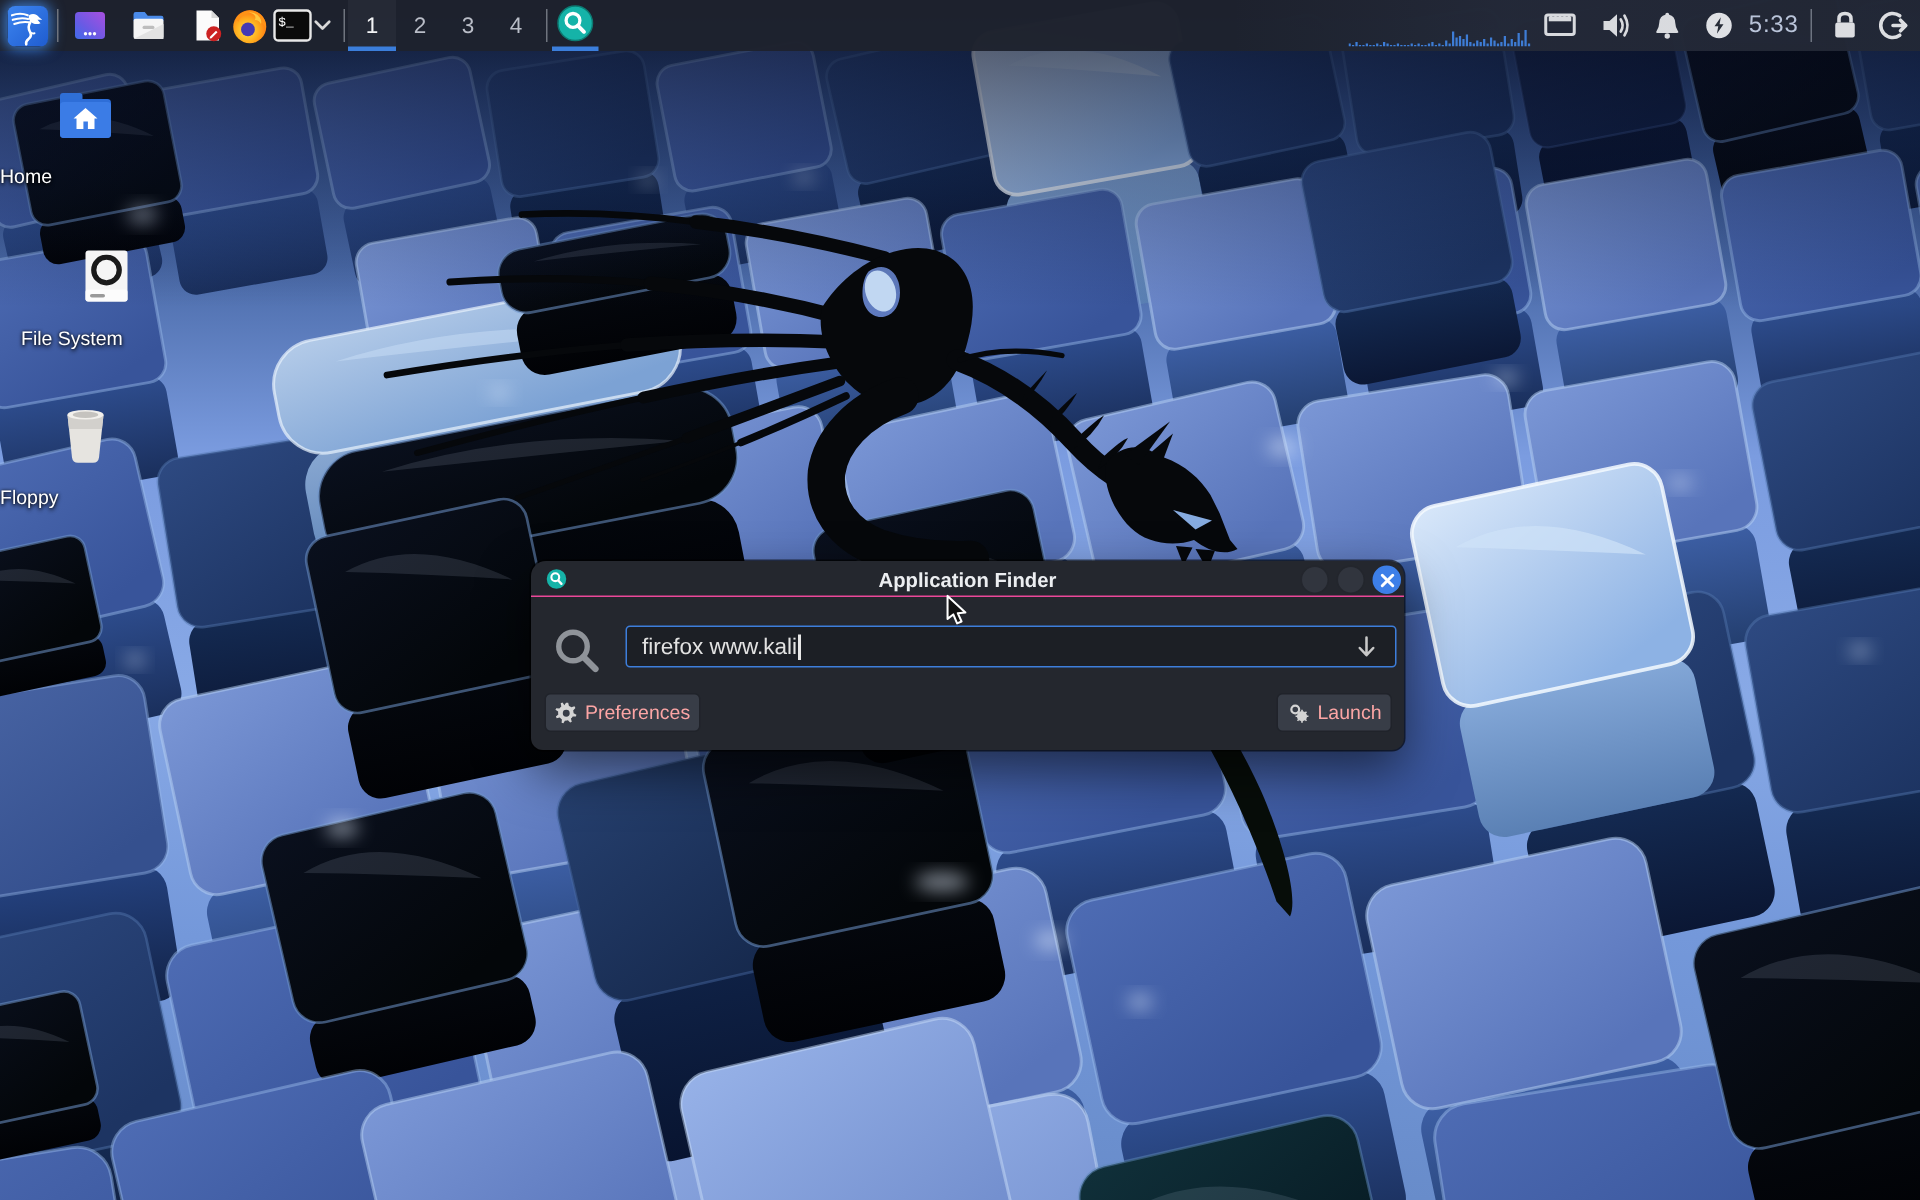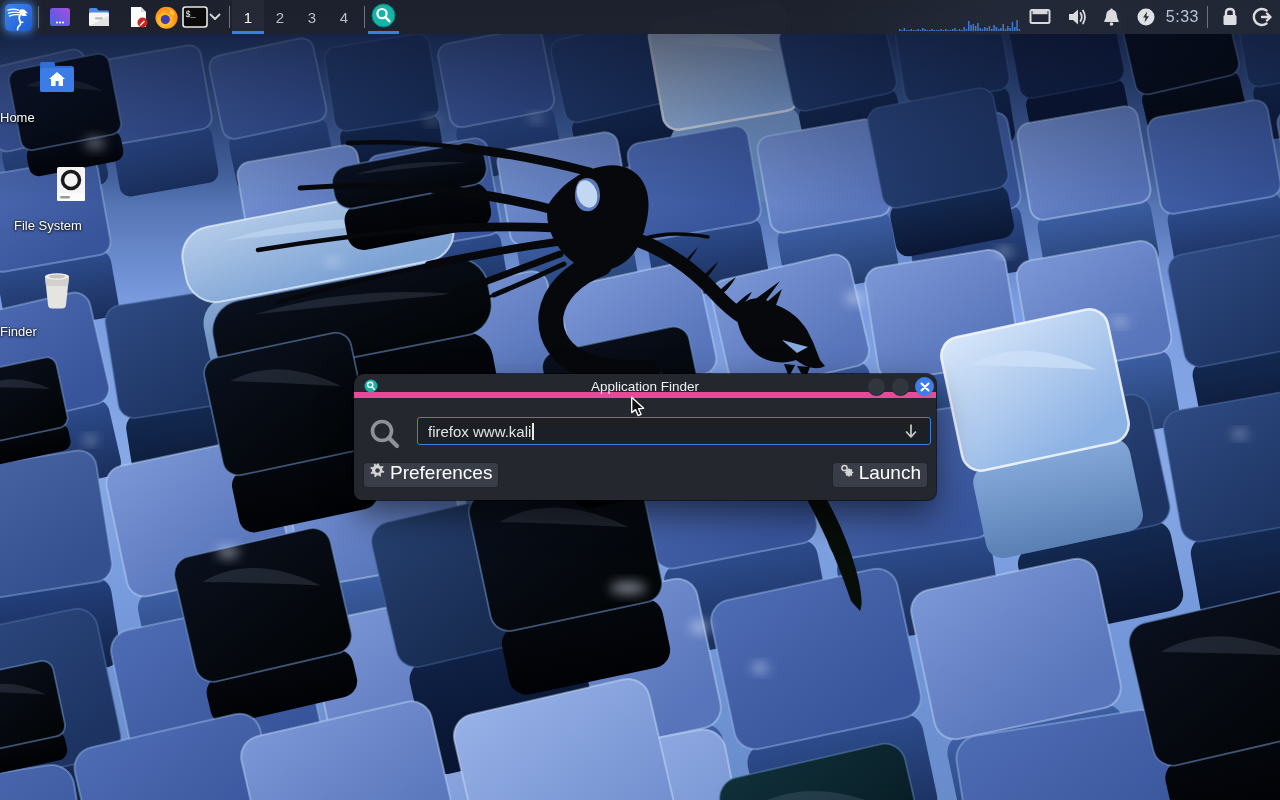--- a/index.html
+++ b/index.html
@@ -13,31 +13,31 @@
 #wsbox{display:flex;margin-left:1px}
 .ws{width:32px;height:34px;color:#b9bdc7;font-size:15px;display:flex;align-items:center;justify-content:center}
 .wsa{color:#f2f3f5;border-bottom:3px solid #3b7edb;height:34px;padding-top:3px;background:rgba(255,255,255,0.04)}
 #searchbtn{margin-left:2px;padding:0 3px;border-bottom:3px solid #3b7edb;height:34px;display:flex;align-items:center;padding-top:0px}
 #clock{color:#c3cde0;font-size:16px;margin-left:10px;letter-spacing:0.5px}
 .pr .pic svg{display:block}
 .dicon{position:absolute;width:114px;display:flex;flex-direction:column;z-index:10}
 .dig{height:46px;display:flex;align-items:center;justify-content:center}
 .dil{margin-top:10px;font-size:13px;color:#ffffff;text-shadow:0 1px 3px rgba(0,0,0,0.95),0 0 2px rgba(0,0,0,0.8);white-space:nowrap}
 #dlg{position:absolute;left:354px;top:374px;width:582px;height:126px;background:#24272e;border-radius:10px 10px 8px 8px;box-shadow:0 14px 34px rgba(0,0,0,0.55),0 0 0 1px rgba(0,0,0,0.6);z-index:40}
-#dlgtitle{position:relative;height:24px;text-align:center;color:#eceef1;font-size:13.5px;font-weight:normal;line-height:26px;border-bottom:6px solid #ec4899}
+#dlgtitle{position:relative;height:24px;text-align:center;color:#eceef1;font-size:13.5px;font-weight:bold;line-height:26px;border-bottom:1px solid #ec4899}
 #dlgtitle .wbtn{position:absolute;top:3px;width:19px;height:19px;border-radius:50%;background:#31353e;border:1px solid #23262d}
 #dlgtitle .wclose{background:#3d7fe8;border-color:#3d7fe8;display:flex;align-items:center;justify-content:center}
 #dlgbody{display:flex;align-items:flex-start;margin-top:19px}
 #bigmag{margin-left:14px}
 #inp{position:relative;margin-left:15px;width:514px;height:28px;background:#1c1f25;border:1.5px solid #3d7edb;border-radius:3px;display:flex;align-items:center}
 #itext{color:#e2e2e2;font-size:15px;margin-left:10px}
 #caret{width:1.3px;height:17px;background:#e8e8e8;margin-left:1px}
 #iarrow{position:absolute;right:12px;top:6px}
 #dlgbtns{display:flex;justify-content:space-between;margin:11px 8px 0 9px}
-.gbtn{height:26px;background:#383d47;border:1px solid #20232a;border-radius:4px;color:#ffffff;font-size:19px;display:flex;align-items:flex-start;padding:0 6px}
+.gbtn{height:26px;background:#383d47;border:1px solid #20232a;border-radius:4px;color:#fca5a5;font-size:13px;display:flex;align-items:center;padding:0 6px}
 .gbtn svg{margin-right:5px}
 .gbtn span{position:relative;top:-1px}
 #cursor{position:absolute;left:630px;top:396px;z-index:60}
 </style></head>
 <body>
 <div id="stage">
 <svg id="wp" width="1280" height="800" viewBox="0 0 1280 800">
       <defs>
         <linearGradient id="tM" x1="0" y1="0" x2="0.6" y2="1">
           <stop offset="0" stop-color="#4e6cb4"></stop>
@@ -521,21 +521,21 @@
     </div>
     <div class="dicon" style="left:0px;top:268px">
       <div class="dig">
         <svg width="44" height="40" viewBox="0 0 44 40">
 <path d="M10 5.5 L34 5.5 L31 34 Q30.5 37.5 27 37.5 L17 37.5 Q13.5 37.5 13 34 Z" fill="#e6e4e0"></path>
 <path d="M10 5.5 L34 5.5 L33 15 L11 15 Z" fill="#d2d0cc"></path>
 <ellipse cx="22" cy="5.5" rx="12" ry="3.2" fill="#f2f0ec"></ellipse>
 <ellipse cx="22" cy="5.5" rx="8.5" ry="2.1" fill="#c5c3bf"></ellipse>
 </svg>
       </div>
-      <div class="dil">Finder</div>
+      <div class="dil">Floppy</div>
     </div>
 
 <div id="dlg">
  <div id="dlgtitle">
    <svg width="14" height="14" viewBox="0 0 14 14" style="position:absolute;left:10px;top:5px">
      <circle cx="7" cy="7" r="6.5" fill="#16b3a8"></circle>
      <circle cx="6.2" cy="5.8" r="2.6" fill="none" stroke="#fff" stroke-width="1.4"></circle>
      <line x1="8.2" y1="8" x2="10.3" y2="10.2" stroke="#fff" stroke-width="1.6" stroke-linecap="round"></line>
    </svg>
    <span>Application Finder</span>

